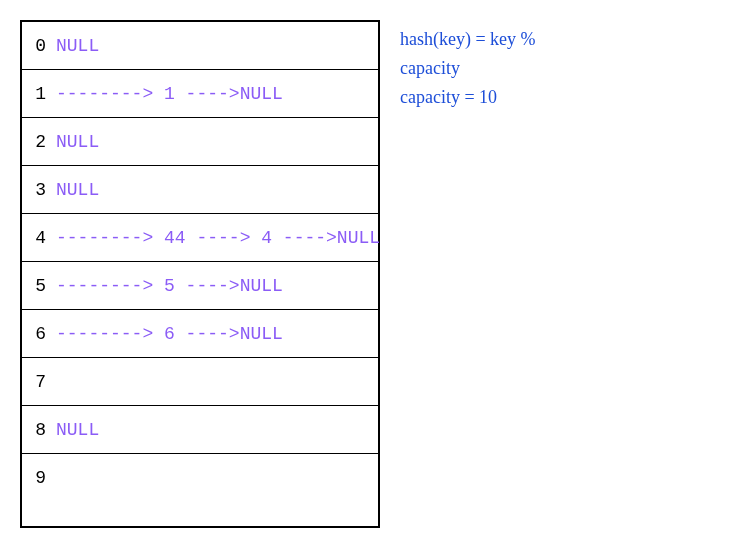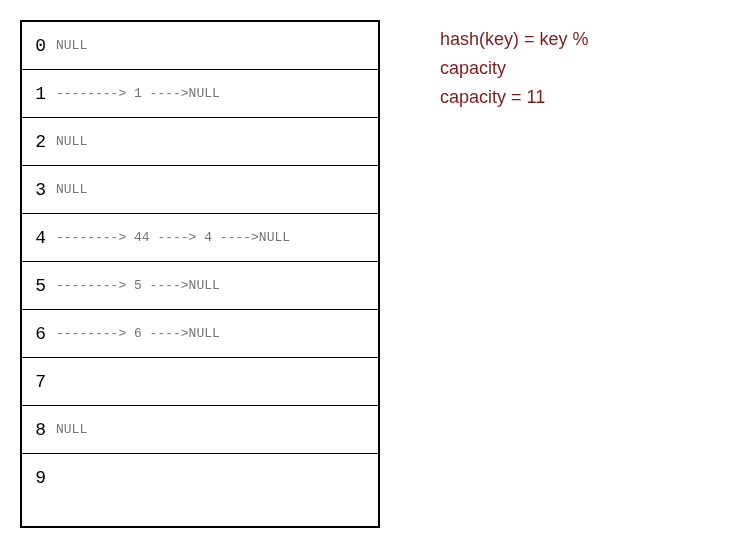--- a/index.html
+++ b/index.html
@@ -47,39 +47,38 @@
       padding-right: 6px;
       font-size: 18px;
       color: #000;
       flex-shrink: 0;
       align-self: center;
     }
 
     .row-content {
       flex: 1;
       padding-left: 4px;
-      font-size: 13px;
-      color: #737373;
+      font-size: 18px;
+      color: #8b5cf6;
       white-space: nowrap;
     }
 
     .info-section {
       flex: 1;
       padding: 15px 20px;
       display: flex;
       flex-direction: column;
       justify-content: flex-start;
     }
 
     .info-text {
-      color: #7f1d1d;
+      color: #1d4ed8;
       font-size: 18px;
       line-height: 1.6;
-      font-family: Liberation Sans, sans-serif;
-      margin-left: 40px;
+      font-family: Liberation Serif, serif;
     }
   </style>
 </head>
 <body>
 
 <div class="main-container">
   <div class="table-section">
 
   <div class="table-row">
         <div class="row-index">0</div>
@@ -118,16 +117,16 @@
       </div>
       <div class="table-row">
         <div class="row-index">9</div>
       </div>
     </div>
 
   <div class="info-section">
     <div class="info-text">
       <span>hash(key) = key %</span><br>
       <span>capacity</span><br>
-      <span>capacity = 11</span>
+      <span>capacity = 10</span>
     </div>
   </div>
 </div>
 
 </body></html>

